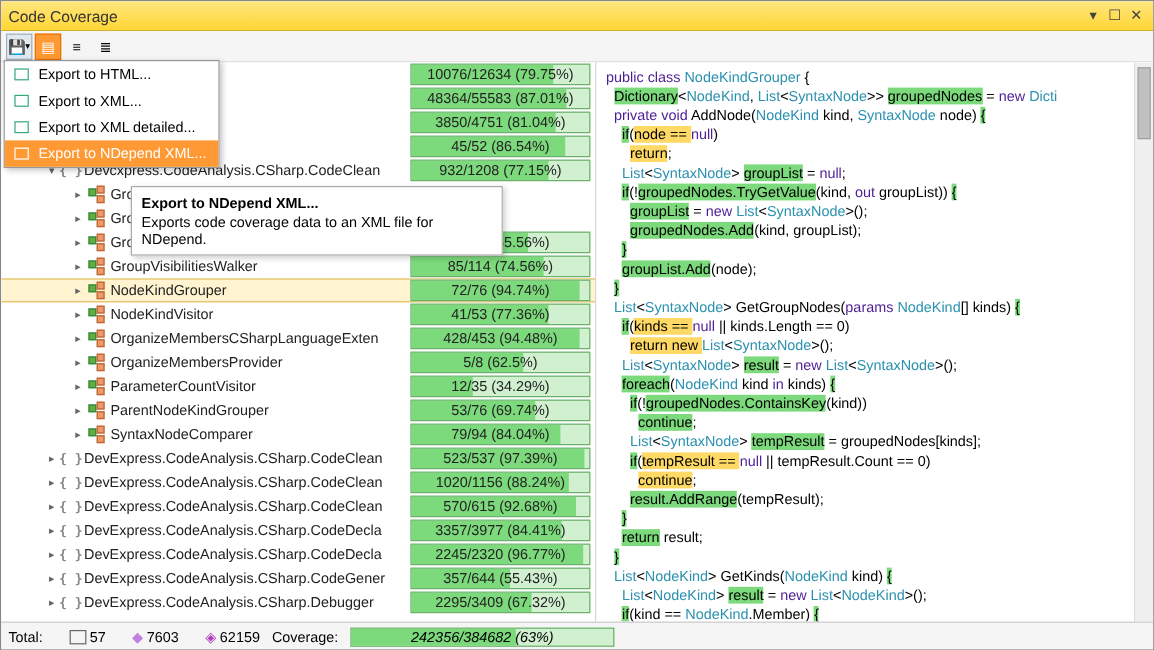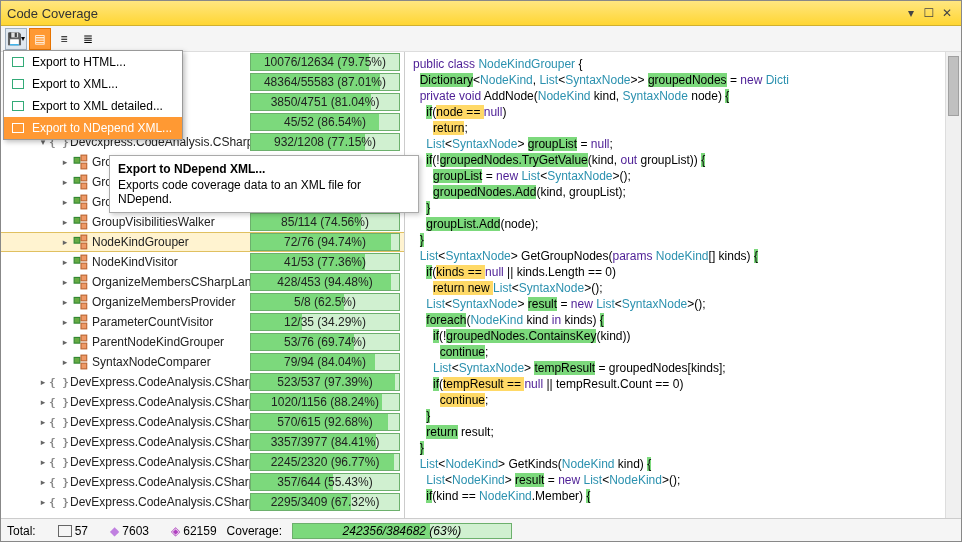--- a/index.html
+++ b/index.html
@@ -5,21 +5,21 @@
 * { margin:0; padding:0; box-sizing:border-box; font-family:'Segoe UI',Tahoma,sans-serif; font-size:12px; }
 body { width:962px; height:542px; background:#fff; position:relative; overflow:hidden; border:1px solid #888; }
 .titlebar { height:25px; background:linear-gradient(#ffe680,#ffd633); display:flex; align-items:center; padding:0 6px; border-bottom:1px solid #d0b030; }
 .titlebar .title { flex:1; font-size:13px; color:#333; }
 .titlebar .win-btn { width:16px; height:16px; margin-left:2px; display:flex; align-items:center; justify-content:center; color:#444; cursor:pointer; }
 .toolbar { height:26px; background:#f5f5f5; border-bottom:1px solid #ddd; display:flex; align-items:center; padding:0 4px; gap:2px; }
 .tbtn { width:22px; height:22px; display:flex; align-items:center; justify-content:center; border:1px solid transparent; cursor:pointer; font-size:14px; }
 .tbtn.active { background:#ff9933; border-color:#e67300; }
 .tbtn.depressed { background:#e0e8f0; border-color:#a0b0c0; }
 .content { display:flex; height:466px; }
-.left-pane { width:404px; border-right:1px solid #ccc; overflow:hidden; position:relative; background:#fff; }
+.left-pane { width:496px; border-right:1px solid #ccc; overflow:hidden; position:relative; background:#fff; }
 .right-pane { flex:1; background:#fff; overflow:hidden; padding:4px 0 0 8px; font-family:Consolas,monospace; font-size:13px; line-height:16px; position:relative; }
 .tree { position:absolute; top:0; left:0; right:0; }
 .row { display:flex; align-items:center; height:20px; white-space:nowrap; }
 .row.sel { background:#fff3d0; border-top:1px solid #e0c060; border-bottom:1px solid #e0c060; }
 .indent { display:inline-block; }
 .expander { width:12px; height:12px; display:inline-flex; align-items:center; justify-content:center; font-size:9px; color:#666; cursor:pointer; margin-right:2px; }
 .icon-slot { width:16px; height:16px; display:inline-flex; align-items:center; justify-content:center; margin-right:3px; font-size:11px; }
 .braces { color:#888; font-family:Consolas,monospace; font-weight:bold; }
 .name { flex:1; overflow:hidden; text-overflow:clip; color:#222; }
 .stat { width:150px; min-width:150px; height:18px; margin-right:4px; position:relative; border:1px solid #6cb06c; background:#d0f0d0; text-align:center; font-size:11px; color:#222; line-height:16px; }
@@ -352,20 +352,21 @@
         <div class="code-line"><span>  </span><span class="typ">List</span><span>&lt;</span><span class="typ">SyntaxNode</span><span>&gt; GetGroupNodes(</span><span class="kw">params</span><span> </span><span class="typ">NodeKind</span><span>[] kinds) </span><span class="hl-g">{</span></div>
         <div class="code-line"><span>    </span><span class="hl-g">if</span><span>(</span><span class="hl-y">kinds == </span><span class="kw">null</span><span> || kinds.Length == 0)</span></div>
         <div class="code-line"><span>      </span><span class="hl-y">return new </span><span class="typ">List</span><span>&lt;</span><span class="typ">SyntaxNode</span><span>&gt;();</span></div>
         <div class="code-line"><span>    </span><span class="typ">List</span><span>&lt;</span><span class="typ">SyntaxNode</span><span>&gt; </span><span class="hl-g">result</span><span> = </span><span class="kw">new</span><span> </span><span class="typ">List</span><span>&lt;</span><span class="typ">SyntaxNode</span><span>&gt;();</span></div>
         <div class="code-line"><span>    </span><span class="hl-g">foreach</span><span>(</span><span class="typ">NodeKind</span><span> kind </span><span class="kw">in</span><span> kinds) </span><span class="hl-g">{</span></div>
         <div class="code-line"><span>      </span><span class="hl-g">if</span><span>(!</span><span class="hl-g">groupedNodes.ContainsKey</span><span>(kind))</span></div>
         <div class="code-line"><span>        </span><span class="hl-g">continue</span><span>;</span></div>
         <div class="code-line"><span>      </span><span class="typ">List</span><span>&lt;</span><span class="typ">SyntaxNode</span><span>&gt; </span><span class="hl-g">tempResult</span><span> = groupedNodes[kinds];</span></div>
         <div class="code-line"><span>      </span><span class="hl-g">if</span><span>(</span><span class="hl-y">tempResult == </span><span class="kw">null</span><span> || tempResult.Count == 0)</span></div>
         <div class="code-line"><span>        </span><span class="hl-y">continue</span><span>;</span></div>
+        <div class="code-line"><span>      </span><span class="hl-g">result.AddRange</span><span>(tempResult);</span></div>
         <div class="code-line"><span>    </span><span class="hl-g">}</span></div>
         <div class="code-line"><span>    </span><span class="hl-g">return</span><span> result;</span></div>
         <div class="code-line"><span>  </span><span class="hl-g">}</span></div>
         <div class="code-line"><span>  </span><span class="typ">List</span><span>&lt;</span><span class="typ">NodeKind</span><span>&gt; GetKinds(</span><span class="typ">NodeKind</span><span> kind) </span><span class="hl-g">{</span></div>
         <div class="code-line"><span>    </span><span class="typ">List</span><span>&lt;</span><span class="typ">NodeKind</span><span>&gt; </span><span class="hl-g">result</span><span> = </span><span class="kw">new</span><span> </span><span class="typ">List</span><span>&lt;</span><span class="typ">NodeKind</span><span>&gt;();</span></div>
         <div class="code-line"><span>    </span><span class="hl-g">if</span><span>(kind == </span><span class="typ">NodeKind</span><span>.Member) </span><span class="hl-g">{</span></div>
       </div>
     <div class="scroll-v">
         <div class="thumb" style="top:4px;height:60px"></div>
       </div>

